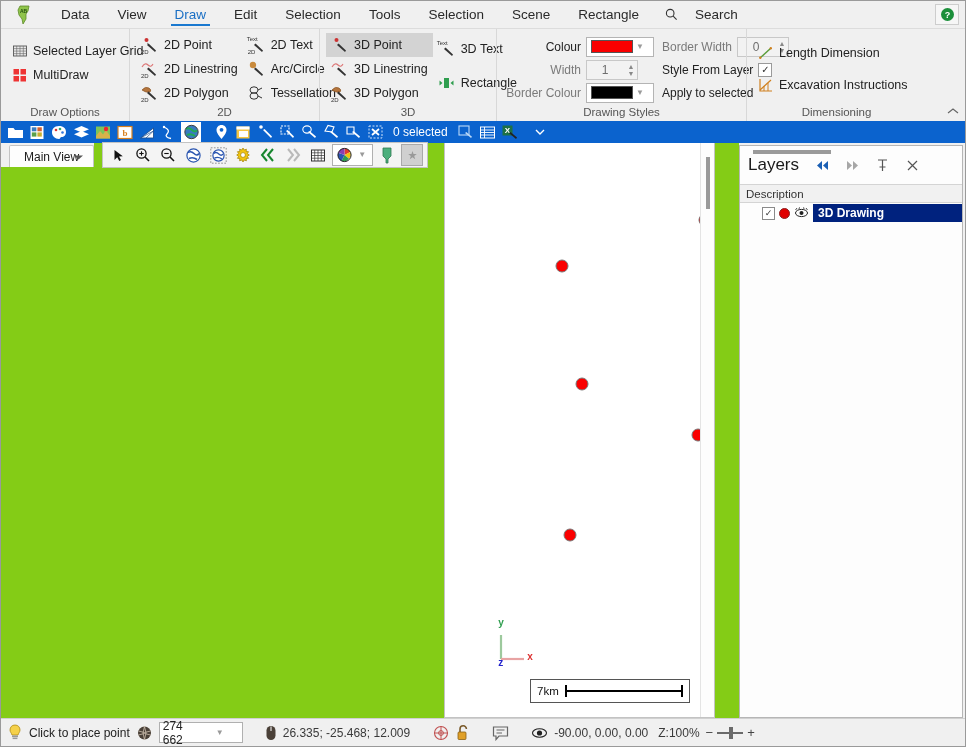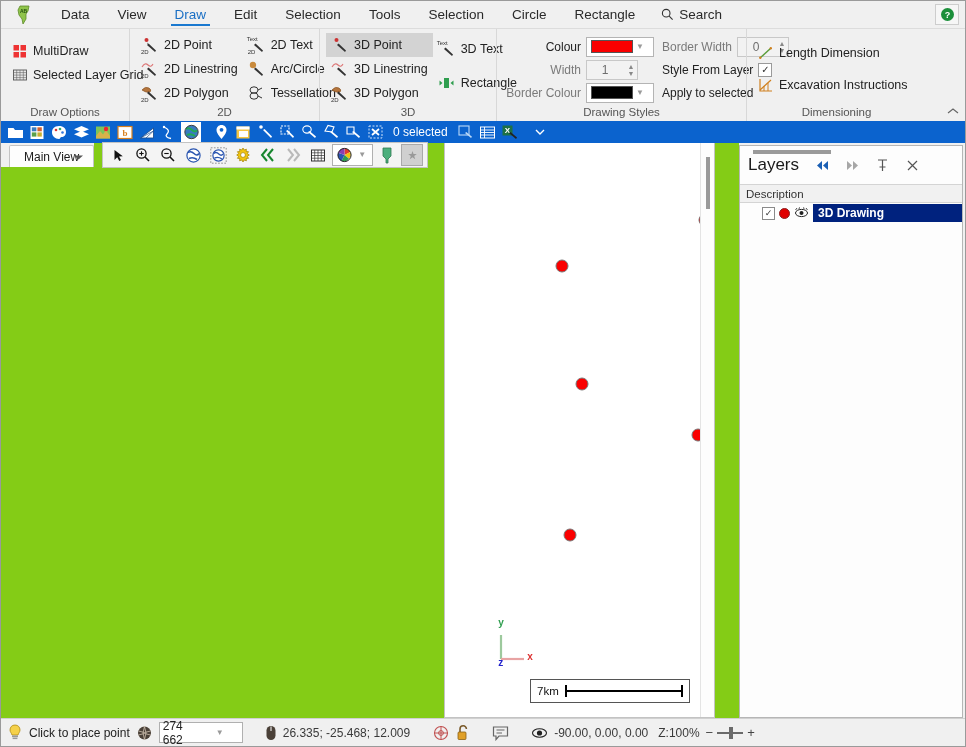--- a/index.html
+++ b/index.html
@@ -50,21 +50,21 @@
     white-space: nowrap;
   }
   .tab.active { color: #1a6fc4; }
   .tab.active::after {
     content: "";
     position: absolute;
     left: 10px; right: 10px; bottom: 2px;
     height: 2px; background: #1a79d0;
   }
   .search-tab {
-    display: flex; align-items: center; gap: 5px;
+    display: flex; align-items: center; gap: 17px;
     padding: 2px 12px;
     font-size: 13.5px; color: #2a2a2a;
   }
   .help-btn {
     position: absolute;
     right: 6px; top: 3px;
     width: 24px; height: 21px;
     background: #f6f6f6;
     border: 1px solid #cdcdcd;
     display: flex; align-items: center; justify-content: center;
@@ -443,21 +443,21 @@
     <div class="tab">
         <span>Selection</span>
       </div>
     <div class="tab">
         <span>Tools</span>
       </div>
     <div class="tab">
         <span>Selection</span>
       </div>
     <div class="tab">
-        <span>Circle</span>
+        <span>Scene</span>
       </div>
     <div class="tab">
         <span>Rectangle</span>
       </div>
 
     <div class="search-tab">
       <span class="icon">
         <svg width="13" height="13" viewBox="0 0 13 13">
             <circle cx="5.2" cy="5.2" r="3.8" fill="none" stroke="#333" stroke-width="1.1"></circle>
             <line x1="8.2" y1="8.2" x2="11.6" y2="11.6" stroke="#333" stroke-width="1.1"></line>
@@ -474,44 +474,44 @@
           </svg>
       </span>
     </div>
   </div>
 
   <div class="ribbon">
 
     <div class="rgroup" style="width:128px">
       <div class="rgroup-body">
         <div class="rcol" style="padding-top:6px">
-          <div class="ritem">
-            <span class="icon">
-              <svg width="16" height="16" viewBox="0 0 16 16">
-                <rect x="1.5" y="2" width="5.5" height="5.5" fill="#e33"></rect>
-                <rect x="8.5" y="2" width="5.5" height="5.5" fill="#e33"></rect>
-                <rect x="1.5" y="9" width="5.5" height="5.5" fill="#e33"></rect>
-                <rect x="8.5" y="9" width="5.5" height="5.5" fill="#e33"></rect>
-              </svg>
-            </span>
-            <span>MultiDraw</span>
-          </div>
           <div class="ritem">
             <span class="icon">
               <svg width="16" height="16" viewBox="0 0 16 16">
                 <rect x="1.5" y="3" width="13" height="10" fill="#e8e8e8" stroke="#555" stroke-width="0.9"></rect>
                 <line x1="1.5" y1="5.6" x2="14.5" y2="5.6" stroke="#666" stroke-width="0.6"></line>
                 <line x1="1.5" y1="8.1" x2="14.5" y2="8.1" stroke="#666" stroke-width="0.6"></line>
                 <line x1="1.5" y1="10.6" x2="14.5" y2="10.6" stroke="#666" stroke-width="0.6"></line>
                 <line x1="4.7" y1="3" x2="4.7" y2="13" stroke="#666" stroke-width="0.6"></line>
                 <line x1="8" y1="3" x2="8" y2="13" stroke="#666" stroke-width="0.6"></line>
                 <line x1="11.3" y1="3" x2="11.3" y2="13" stroke="#666" stroke-width="0.6"></line>
               </svg>
             </span>
             <span>Selected Layer Grid</span>
+          </div>
+          <div class="ritem">
+            <span class="icon">
+              <svg width="16" height="16" viewBox="0 0 16 16">
+                <rect x="1.5" y="2" width="5.5" height="5.5" fill="#e33"></rect>
+                <rect x="8.5" y="2" width="5.5" height="5.5" fill="#e33"></rect>
+                <rect x="1.5" y="9" width="5.5" height="5.5" fill="#e33"></rect>
+                <rect x="8.5" y="9" width="5.5" height="5.5" fill="#e33"></rect>
+              </svg>
+            </span>
+            <span>MultiDraw</span>
           </div>
         </div>
       </div>
       <div class="rgroup-title">Draw Options</div>
     </div>
 
     <div class="rgroup" style="width:190px">
       <div class="rgroup-body">
         <div class="rcol">
           <div class="ritem">

